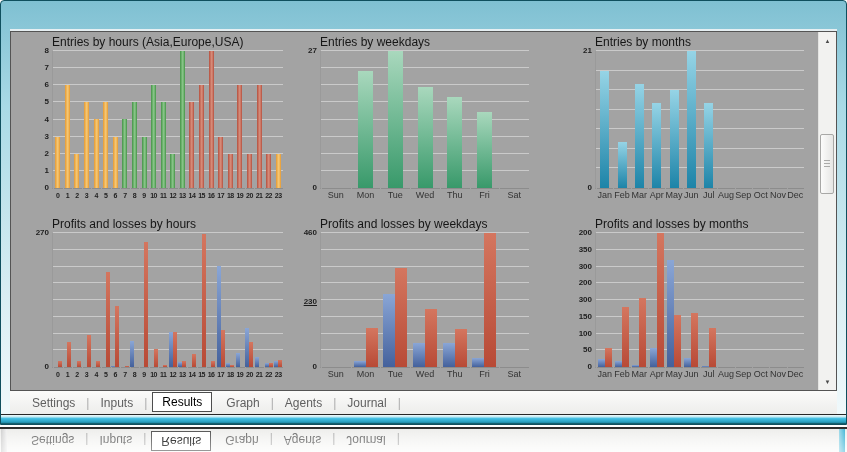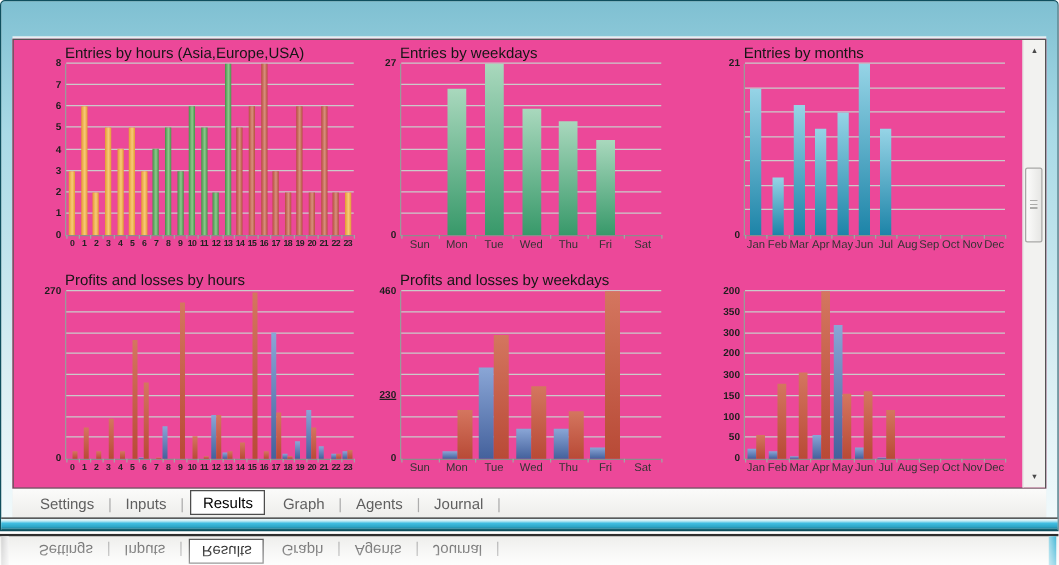--- a/index.html
+++ b/index.html
@@ -15,21 +15,21 @@
     box-shadow:inset 28px 0 30px -18px rgba(30,120,145,.45), inset -28px 0 30px -18px rgba(30,120,145,.45);}
   #window-title{position:absolute;left:9px;top:6px;font-size:12px;color:#1c1c1c;
     text-shadow:0 0 4px rgba(255,255,255,.95);}
   #closebtn{position:absolute;top:4px;right:6px;width:24px;height:18px;box-sizing:border-box;
     border:1px solid #93422F;border-radius:3px;color:#fff;font-size:9px;font-weight:bold;
     display:flex;align-items:center;justify-content:center;cursor:pointer;
     background:linear-gradient(180deg,#F6BCA8 0%,#EA9075 45%,#D65B39 50%,#C84D2D 100%);
     box-shadow:inset 0 1px 0 rgba(255,255,255,.65),0 0 3px rgba(120,40,20,.45);}
 
   #client{position:absolute;left:9px;right:9px;top:28px;bottom:10px;background:#E6EFF2;}
-  #panel{position:absolute;left:0;right:0;top:2px;bottom:23px;background:#ec4899;
+  #panel{position:absolute;left:0;right:0;top:2px;bottom:23px;background:#a3a3a3;
     border:1px solid #545454;}
 
   
   .tabrow{display:flex;align-items:center;height:100%;padding-left:12px;
     font-size:12px;color:#5f5f5f;white-space:nowrap;}
   #tabbar{position:absolute;left:0;right:0;bottom:0;height:23px;
     background:linear-gradient(180deg,#FBFBFA,#EDEDEB);}
   .tab{padding:0 10px;cursor:pointer;}
   .tab.active{background:#fff;border:1px solid #4d4d4d;color:#000;
     padding:2px 9px;margin:0 4px;position:relative;top:-1px;}
@@ -89,20 +89,21 @@
 <div id="window">
 
   <div id="client">
     <div id="panel">
 
       <div class="chart-title" id="title0">Entries by hours (Asia,Europe,USA)</div>
       <div class="chart-title" id="title1">Entries by weekdays</div>
       <div class="chart-title" id="title2">Entries by months</div>
       <div class="chart-title" id="title4">Profits and losses by weekdays</div>
       <div class="chart-title" id="title3">Profits and losses by hours</div>
+      <div class="chart-title" id="title5">Profits and losses by months</div>
 
       <div class="plot" id="plot0">
           <div class="grid" style="bottom: 17.125px;"></div>
           <div class="grid" style="bottom: 34.25px;"></div>
           <div class="grid" style="bottom: 51.375px;"></div>
           <div class="grid" style="bottom: 68.5px;"></div>
           <div class="grid" style="bottom: 85.625px;"></div>
           <div class="grid" style="bottom: 102.75px;"></div>
           <div class="grid" style="bottom: 119.875px;"></div>
           <div class="grid" style="bottom: 137px;"></div>
@@ -368,21 +369,21 @@
           <div class="grid" style="bottom: 134px;"></div>
           <div class="tick" style="left: 0px;"></div>
           <div class="tick" style="left: 30px;"></div>
           <div class="tick" style="left: 59px;"></div>
           <div class="tick" style="left: 89px;"></div>
           <div class="tick" style="left: 119px;"></div>
           <div class="tick" style="left: 149px;"></div>
           <div class="tick" style="left: 178px;"></div>
           <div class="tick" style="left: 208px;"></div>
           <div class="ylab" style="bottom: -4px;">0</div>
-          <div class="ylab" style="bottom: 47px; text-decoration: underline;">230</div>
+          <div class="ylab" style="bottom: 61px; text-decoration: underline;">230</div>
           <div class="ylab" style="bottom: 130px;">460</div>
           <div class="xlab" style="left: -14.8571px; width: 59.4286px; top: 137px;">Sun</div>
           <div class="xlab" style="left: 14.8571px; width: 59.4286px; top: 137px;">Mon</div>
           <div class="xlab" style="left: 44.5714px; width: 59.4286px; top: 137px;">Tue</div>
           <div class="xlab" style="left: 74.2857px; width: 59.4286px; top: 137px;">Wed</div>
           <div class="xlab" style="left: 104px; width: 59.4286px; top: 137px;">Thu</div>
           <div class="xlab" style="left: 133.714px; width: 59.4286px; top: 137px;">Fri</div>
           <div class="xlab" style="left: 163.429px; width: 59.4286px; top: 137px;">Sat</div>
           <div class="bar" style="left: 33px; width: 12px; height: 6px; background: linear-gradient(rgb(138, 166, 214), rgb(68, 97, 156));"></div>
           <div class="bar" style="left: 62px; width: 12px; height: 73px; background: linear-gradient(rgb(138, 166, 214), rgb(68, 97, 156));"></div>

